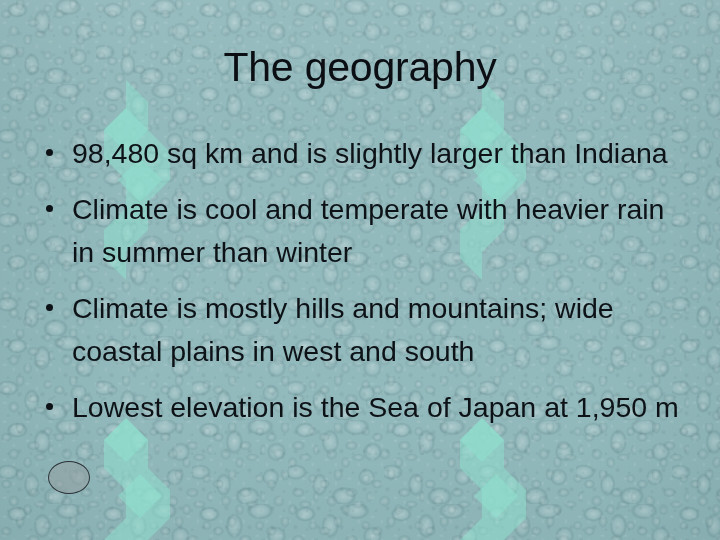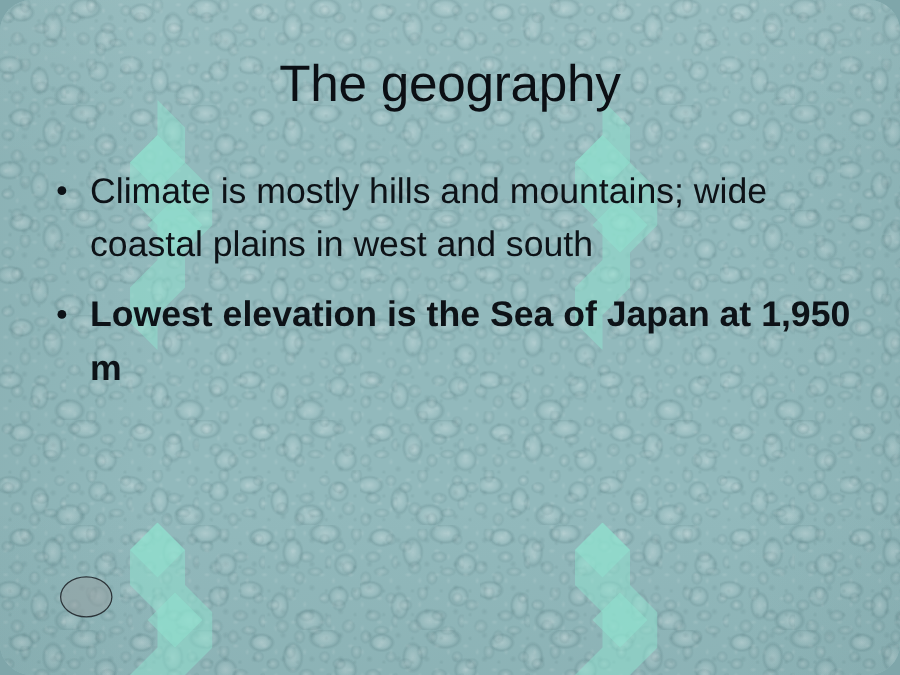--- a/index.html
+++ b/index.html
@@ -8,21 +8,20 @@
     padding: 0;
     background: #7fa6aa;
   }
   #slide {
     position: relative;
     width: 720px;
     height: 540px;
     overflow: hidden;
     background-color: #92b9bc;
     font-family: "Liberation Sans", sans-serif;
-    border-radius: 25px;
     -webkit-font-smoothing: antialiased;
   }
 
   
   .tex {
     position: absolute;
     inset: 0;
     pointer-events: none;
   }
   .tex-base {
@@ -103,21 +102,21 @@
     width: 648px;
   }
   .bullet {
     position: relative;
     padding-left: 36px;
     margin-bottom: 13px;
     font-size: 28.5px;
     line-height: 43px;
     color: #0d1217;
   }
-  .bullet:last-child { margin-bottom: 12px; font-weight: bold; }
+  .bullet:last-child { margin-bottom: 12px; }
   .bullet .dot {
     position: absolute;
     left: 10px;
     top: 17px;
     width: 7px;
     height: 7px;
     border-radius: 50%;
     background: #0d1217;
   }
   .bullet .txt {
@@ -176,21 +175,29 @@
       <path class="rb" d="M30 0 L52 22 L52 50 L74 72 L74 100 L52 122 L52 150 L30 170 L8 150 L8 122 L30 100 L30 72 L8 50 L8 22 L30 0 Z"></path>
       <path class="rb" d="M8 22 L30 0 L52 22 L30 44 Z"></path>
       <path class="rb" d="M22 78 L44 56 L66 78 L44 100 Z"></path>
     </svg>
   </div>
 
   <div id="title">The geography</div>
 
   <div id="body">
 
-
+    <div class="bullet">
+      <span class="dot"></span>
+      <span class="txt">98,480 sq km and is slightly larger than Indiana</span>
+    </div>
+
+    <div class="bullet">
+      <span class="dot"></span>
+      <span class="txt">Climate is cool and temperate with heavier rain in summer than winter</span>
+    </div>
 
     <div class="bullet">
       <span class="dot"></span>
       <span class="txt">Climate is mostly hills and mountains; wide coastal plains in west and south</span>
     </div>
 
     <div class="bullet">
       <span class="dot"></span>
       <span class="txt">Lowest elevation is the Sea of Japan at 1,950 m</span>
     </div>

